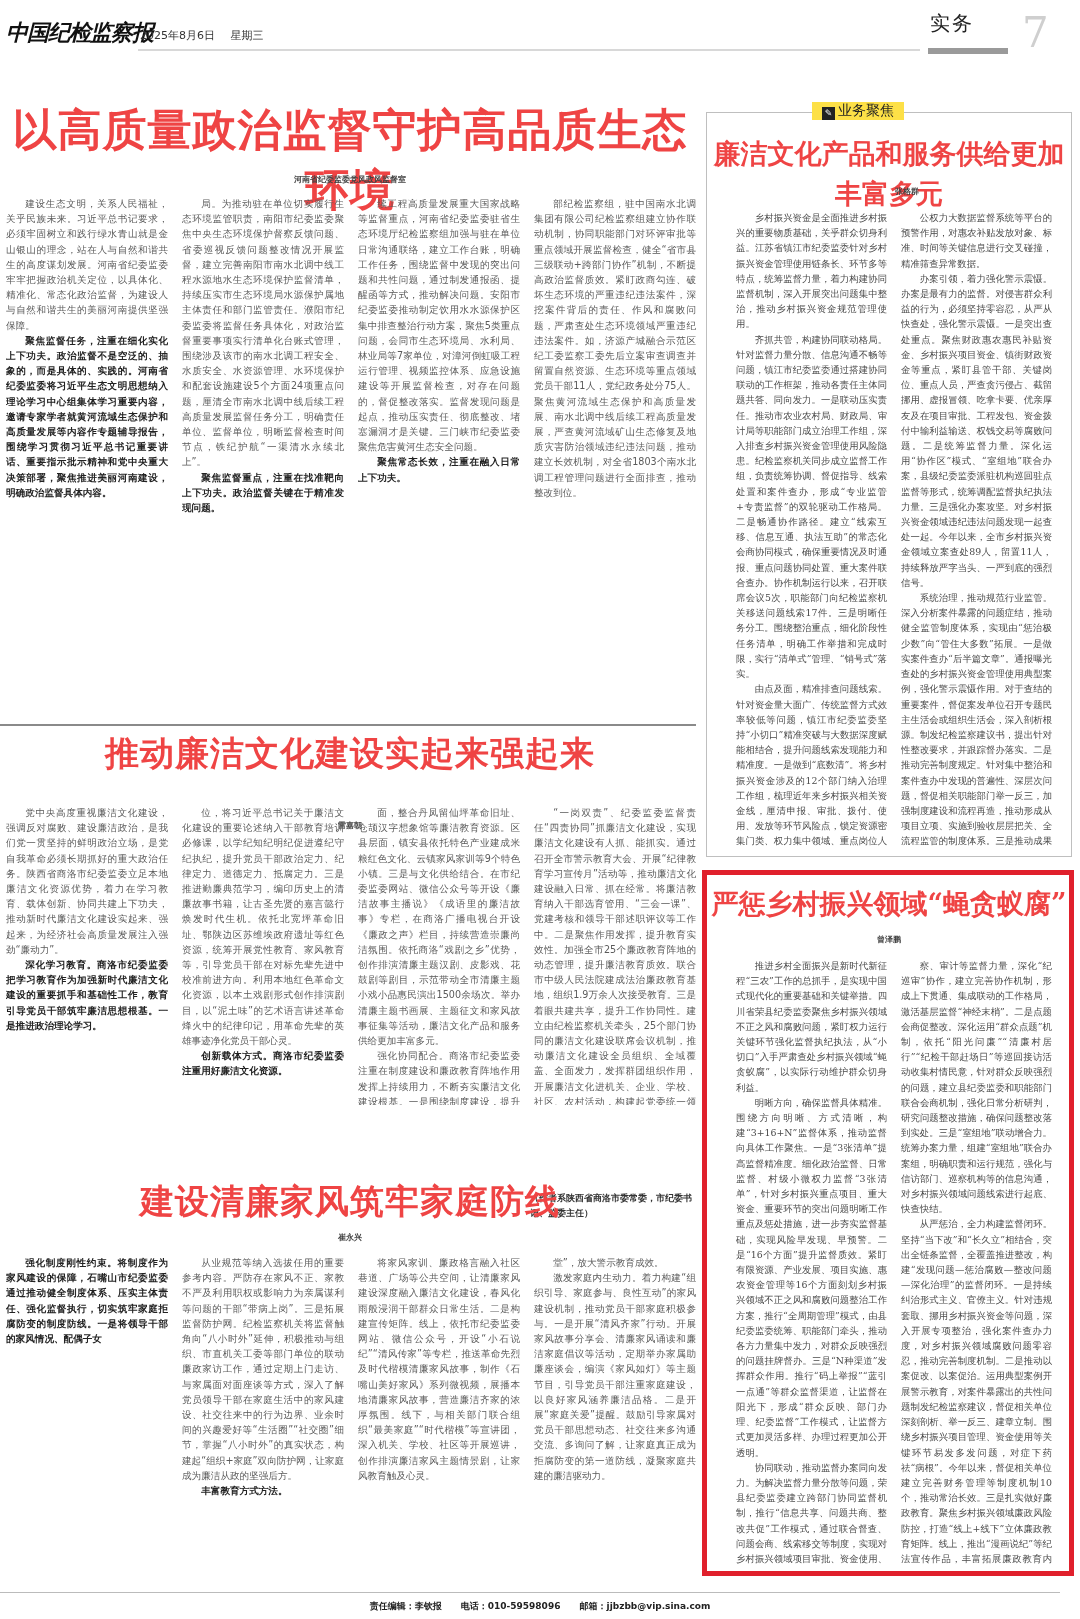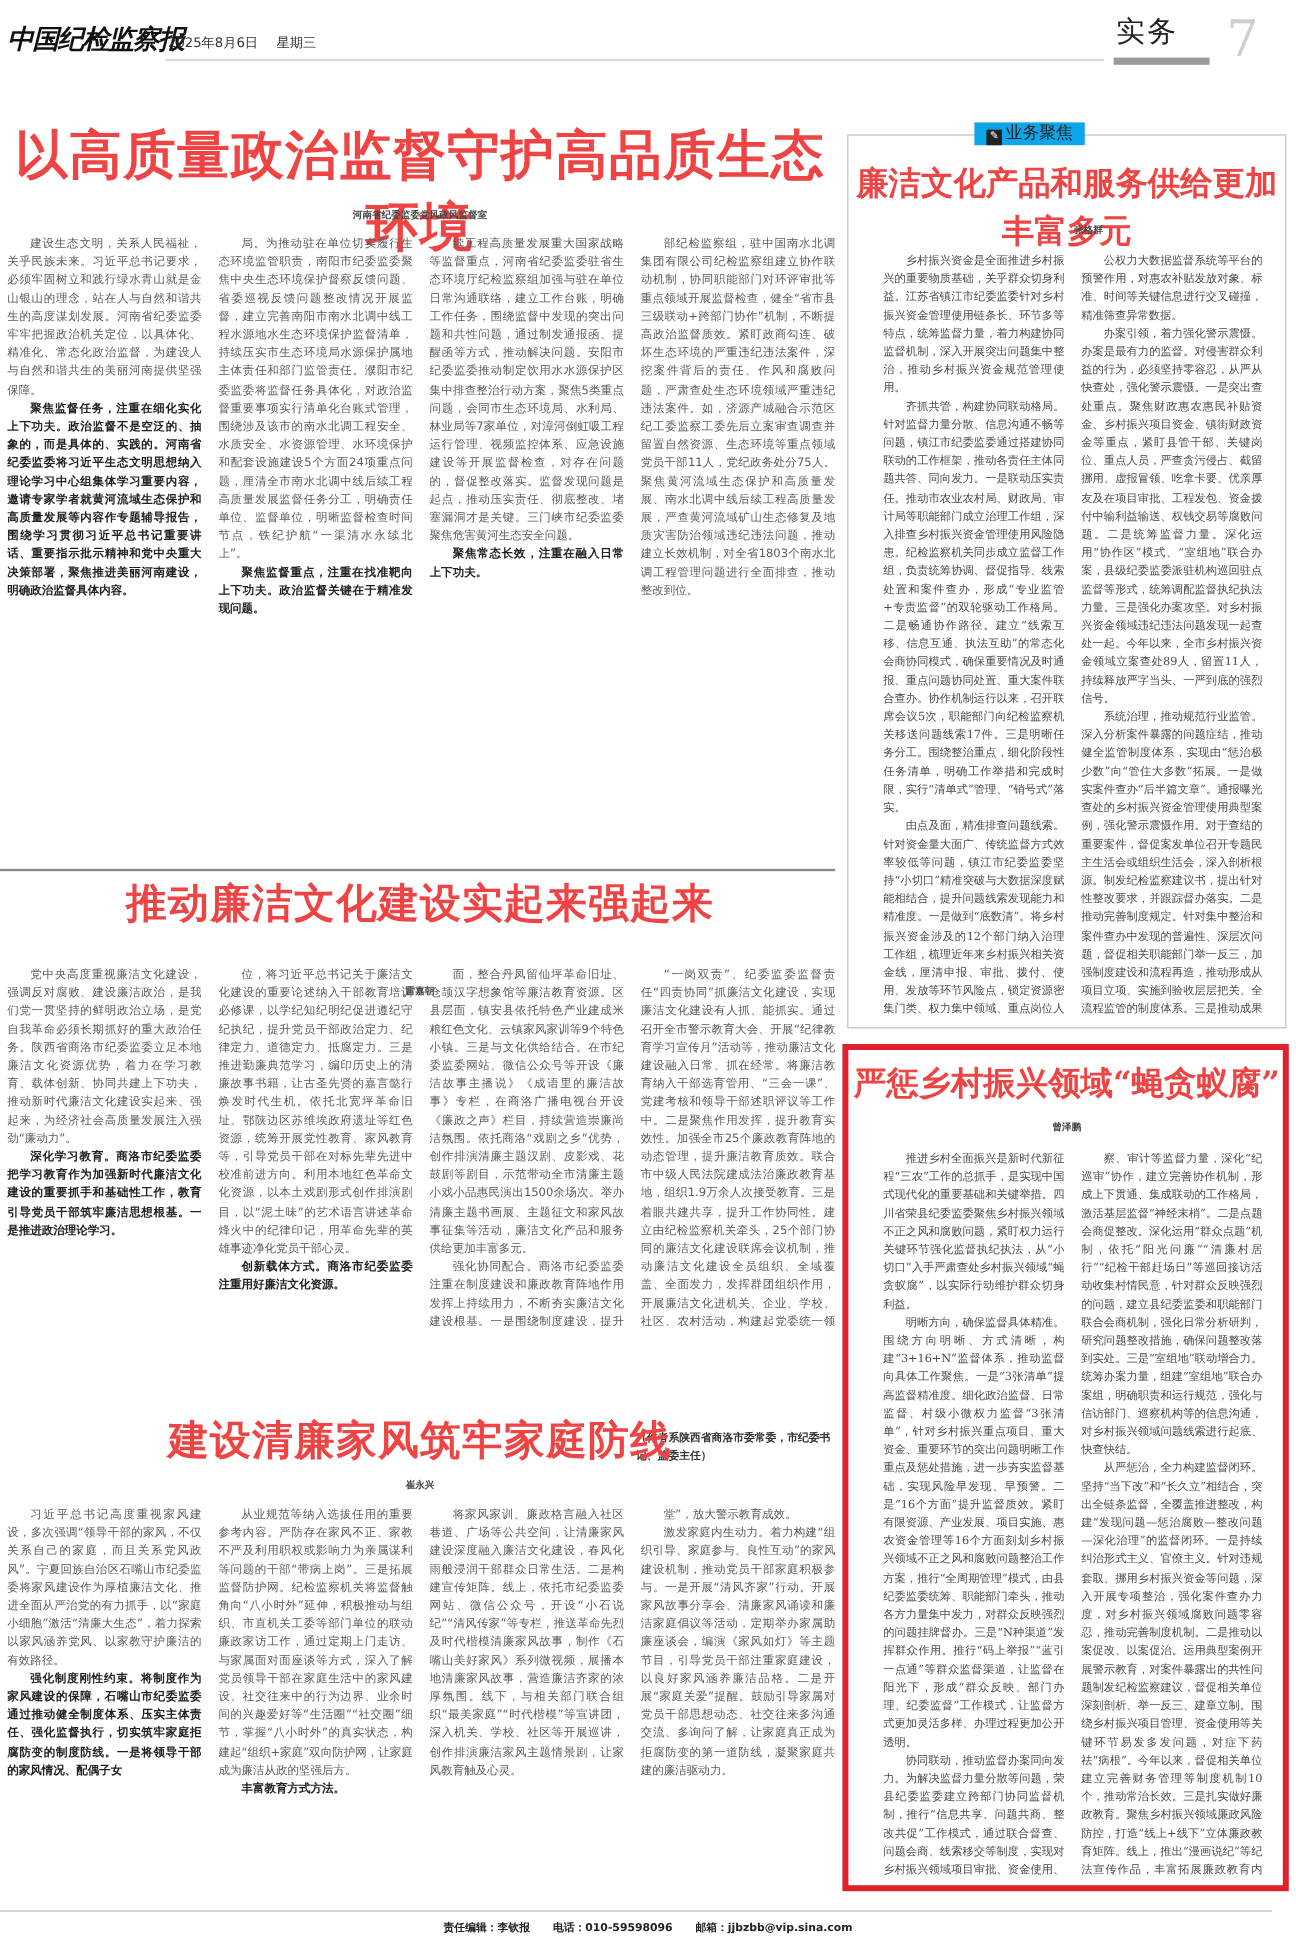--- a/index.html
+++ b/index.html
@@ -4,36 +4,36 @@
 <style>
   * { box-sizing: border-box; margin: 0; padding: 0; }
   html, body { width: 1080px; height: 1619px; background: #ffffff; overflow: hidden; }
   body { position: relative; font-family: "DejaVu Serif", "Liberation Serif", serif; color: #3a3a3a; }
 
   .masthead { position: absolute; left: 0; top: 0; width: 1080px; height: 60px; }
   .logo { position: absolute; left: 6px; top: 18px; font-family: "DejaVu Serif", serif; font-size: 22px; font-weight: bold; font-style: italic; letter-spacing: -1px; color: #111; }
   .dateline { position: absolute; left: 140px; top: 28px; font-family: "DejaVu Sans", sans-serif; font-size: 11px; color: #333; }
   .dateline span { margin-right: 12px; }
   .mast-rule { position: absolute; left: 138px; top: 49px; width: 782px; height: 2px; background: #d8d8d8; }
-  .section-name { position: absolute; left: 930px; top: 10px; font-size: 24px; color: #222; letter-spacing: 2px; }
+  .section-name { position: absolute; left: 930px; top: 10px; font-size: 20px; color: #222; letter-spacing: 2px; }
   .section-bar { position: absolute; left: 928px; top: 48px; width: 80px; height: 6px; background: #9a9a9a; }
   .page-num { position: absolute; left: 1022px; top: 8px; font-size: 42px; color: #cfcfcf; font-family: "DejaVu Serif", serif; }
 
   .headline { position: absolute; text-align: center; font-family: "DejaVu Serif", serif; font-weight: bold; color: #ef4444; letter-spacing: 1px; }
   .byline { position: absolute; text-align: center; font-family: "DejaVu Sans", sans-serif; font-size: 8px; color: #444; font-weight: bold; }
 
   .cols { position: absolute; display: flex; gap: 14px; }
   .col { flex: 1; font-size: 9.6px; line-height: 15.2px; color: #5a5a5a; text-align: justify; overflow: hidden; font-family: "DejaVu Sans", sans-serif; }
   .col p { text-indent: 2em; }
   .col b { color: #222; }
 
   .hr { position: absolute; background: #8a8a8a; height: 2px; }
 
   .sidebar-box { position: absolute; left: 706px; top: 112px; width: 366px; height: 745px; border: 1px solid #bfbfbf; }
-  .kicker { position: absolute; left: 812px; top: 102px; background: #0ea5e9; padding: 0 10px; font-size: 14px; color: #222; }
+  .kicker { position: absolute; left: 812px; top: 102px; background: #fde047; padding: 0 10px; font-size: 14px; color: #222; }
   .kicker .ico { display: inline-block; width: 13px; height: 13px; background: #222; color: #fff; font-size: 9px; text-align: center; line-height: 13px; margin-right: 3px; vertical-align: -1px; }
 
   .redbox { position: absolute; left: 702px; top: 870px; width: 372px; height: 706px; border: 5px solid #e0202c; }
 
   .scols { position: absolute; display: flex; gap: 14px; }
   .scol { flex: 1; font-size: 9.4px; line-height: 15.2px; color: #4a4a4a; text-align: justify; overflow: hidden; font-family: "DejaVu Serif", serif; }
   .scol p { text-indent: 2em; }
 
   .footer-rule { position: absolute; left: 0; top: 1592px; width: 1060px; height: 1px; background: #bbb; }
   .footer { position: absolute; left: 0; top: 1600px; width: 1080px; text-align: center; font-family: "DejaVu Sans", sans-serif; font-size: 9px; font-weight: bold; color: #222; }
@@ -99,21 +99,20 @@
     </div>
   </div>
   <div style="position:absolute;left:530px;top:1160px;width:166px;font-family:Liberation Mono, monospace;font-size:9px;font-weight:bold;color:#333;line-height:15px;margin-top:32px;">（作者系陕西省商洛市委常委，市纪委书记、监委主任）</div>
 </article>
 
 <article>
   <h2 class="headline" style="left:0;top:1178px;width:700px;font-size:34px;line-height:46px;">建设清廉家风筑牢家庭防线</h2>
   <div class="byline" style="left:0;top:1232px;width:700px;">崔永兴</div>
   <div class="cols" style="left:6px;top:1255px;width:690px;height:330px;">
     <div class="col">
-      <p>习近平总书记高度重视家风建设，多次强调“领导干部的家风，不仅关系自己的家庭，而且关系党风政风”。宁夏回族自治区石嘴山市纪委监委将家风建设作为厚植廉洁文化、推进全面从严治党的有力抓手，以“家庭小细胞”激活“清廉大生态”，着力探索以家风涵养党风、以家教守护廉洁的有效路径。</p>
       <p><b>强化制度刚性约束。将制度作为家风建设的保障，石嘴山市纪委监委通过推动健全制度体系、压实主体责任、强化监督执行，切实筑牢家庭拒腐防变的制度防线。一是将领导干部的家风情况、配偶子女</b></p>
     </div>
     <div class="col">
       <p>从业规范等纳入选拔任用的重要参考内容。严防存在家风不正、家教不严及利用职权或影响力为亲属谋利等问题的干部“带病上岗”。三是拓展监督防护网。纪检监察机关将监督触角向“八小时外”延伸，积极推动与组织、市直机关工委等部门单位的联动廉政家访工作，通过定期上门走访、与家属面对面座谈等方式，深入了解党员领导干部在家庭生活中的家风建设、社交往来中的行为边界、业余时间的兴趣爱好等“生活圈”“社交圈”细节，掌握“八小时外”的真实状态，构建起“组织+家庭”双向防护网，让家庭成为廉洁从政的坚强后方。</p>
       <p><b>丰富教育方式方法。</b></p>
     </div>
     <div class="col">
       <p>将家风家训、廉政格言融入社区巷道、广场等公共空间，让清廉家风建设深度融入廉洁文化建设，春风化雨般浸润干部群众日常生活。二是构建宣传矩阵。线上，依托市纪委监委网站、微信公众号，开设“小石说纪”“清风传家”等专栏，推送革命先烈及时代楷模清廉家风故事，制作《石嘴山美好家风》系列微视频，展播本地清廉家风故事，营造廉洁齐家的浓厚氛围。线下，与相关部门联合组织“最美家庭”“时代楷模”等宣讲团，深入机关、学校、社区等开展巡讲，创作排演廉洁家风主题情景剧，让家风教育触及心灵。</p>
     </div>
     <div class="col">

